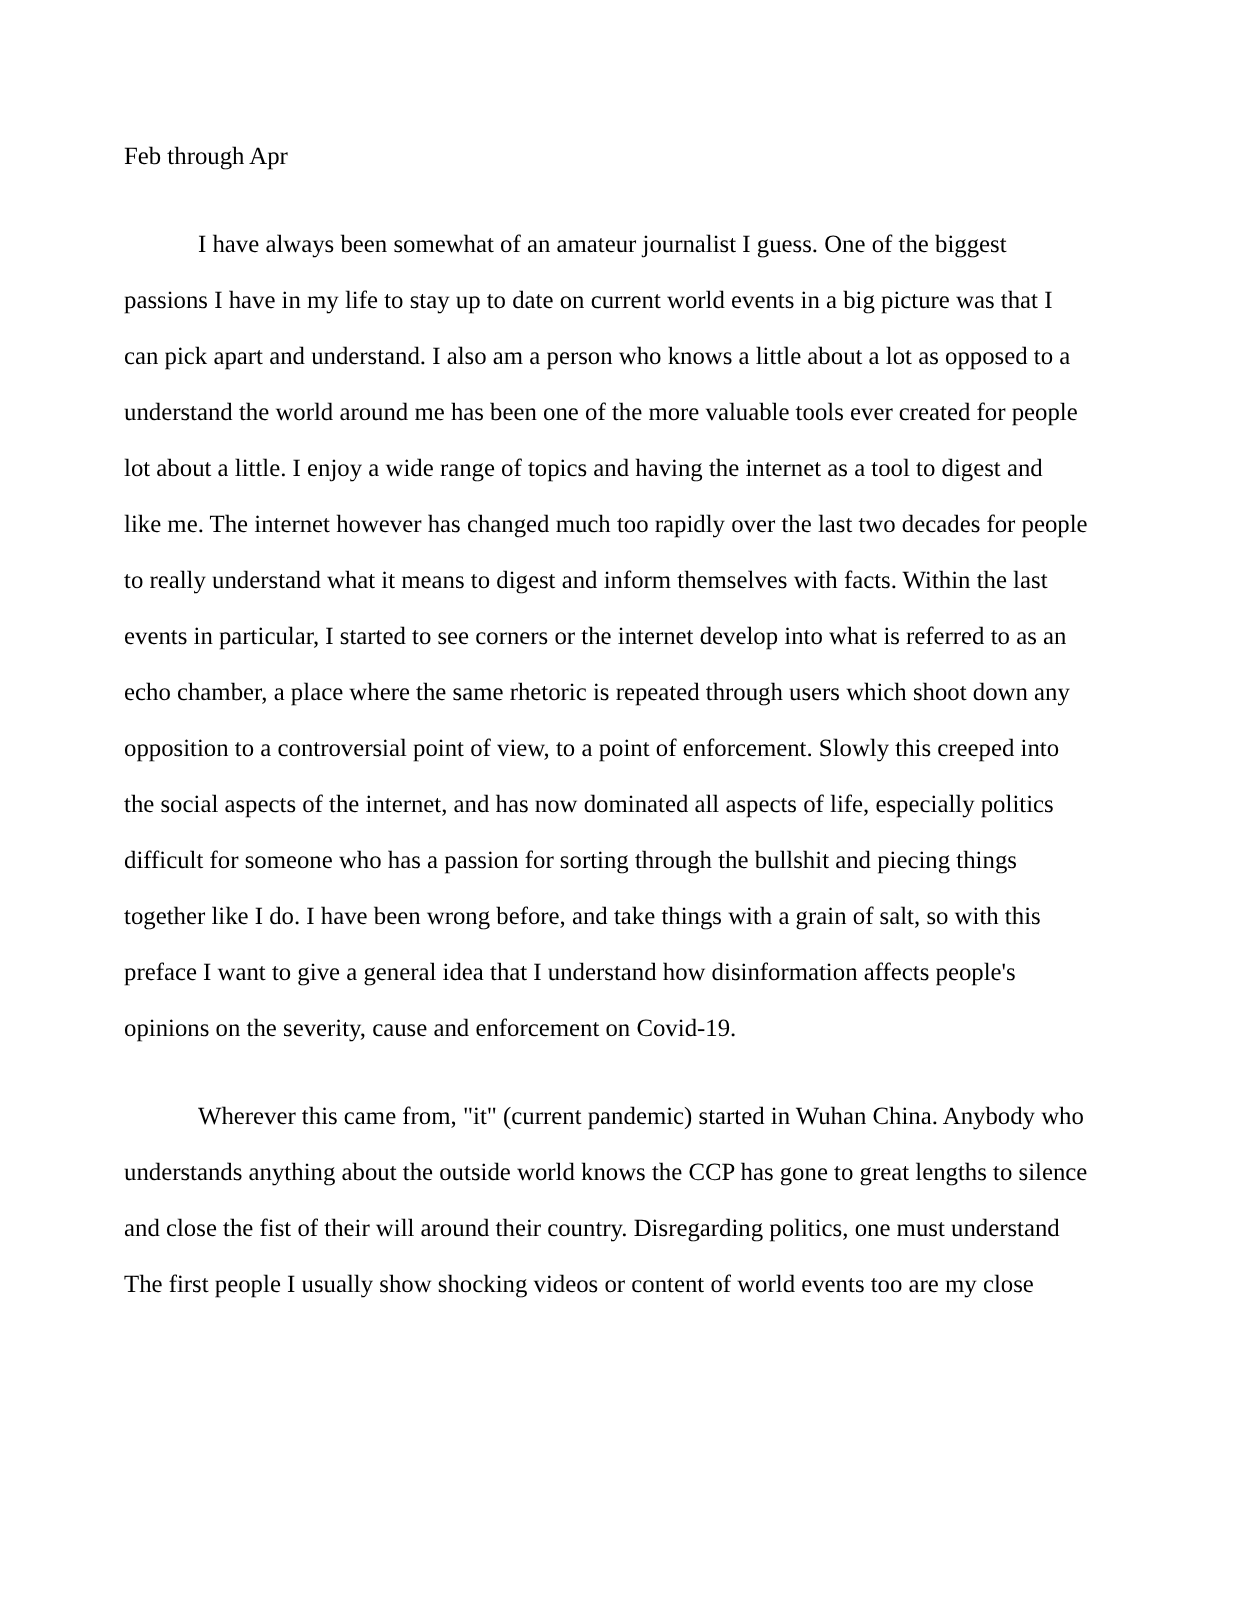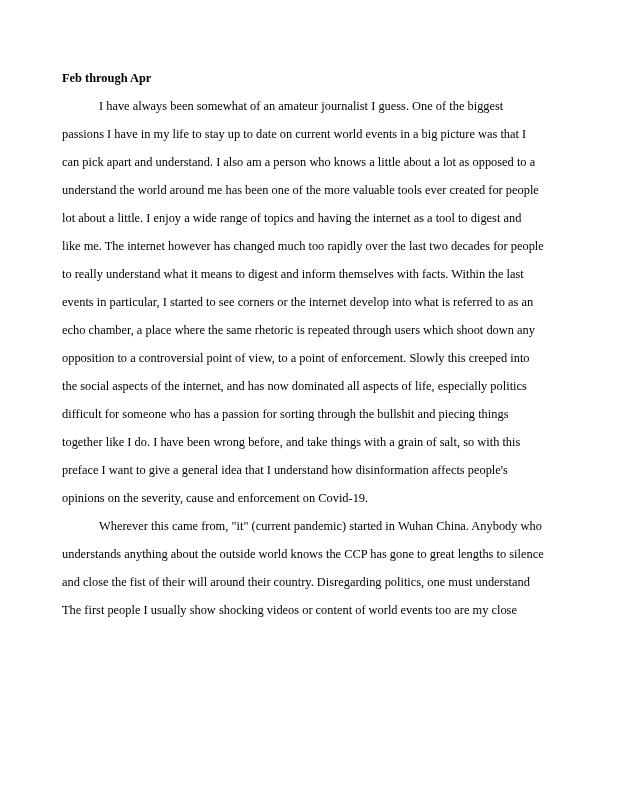--- a/index.html
+++ b/index.html
@@ -22,24 +22,25 @@
     color: #000000;
   }
   .line {
     height: 28px;
     line-height: 28px;
     font-size: 12.4px;
     white-space: nowrap;
     color: #000000;
   }
   .title-line {
-    font-weight: bold;
+    font-weight: normal;
   }
   .first-line {
     padding-left: 37px;
+    margin-top: 16px;
   }
 </style>
 </head>
 <body>
 
 <div class="sheet">
   <div class="line title-line">Feb through Apr</div>
   <div>
       <div class="line first-line">I have always been somewhat of an amateur journalist I guess. One of the biggest</div>
       <div class="line">passions I have in my life to stay up to date on current world events in a big picture was that I</div>

